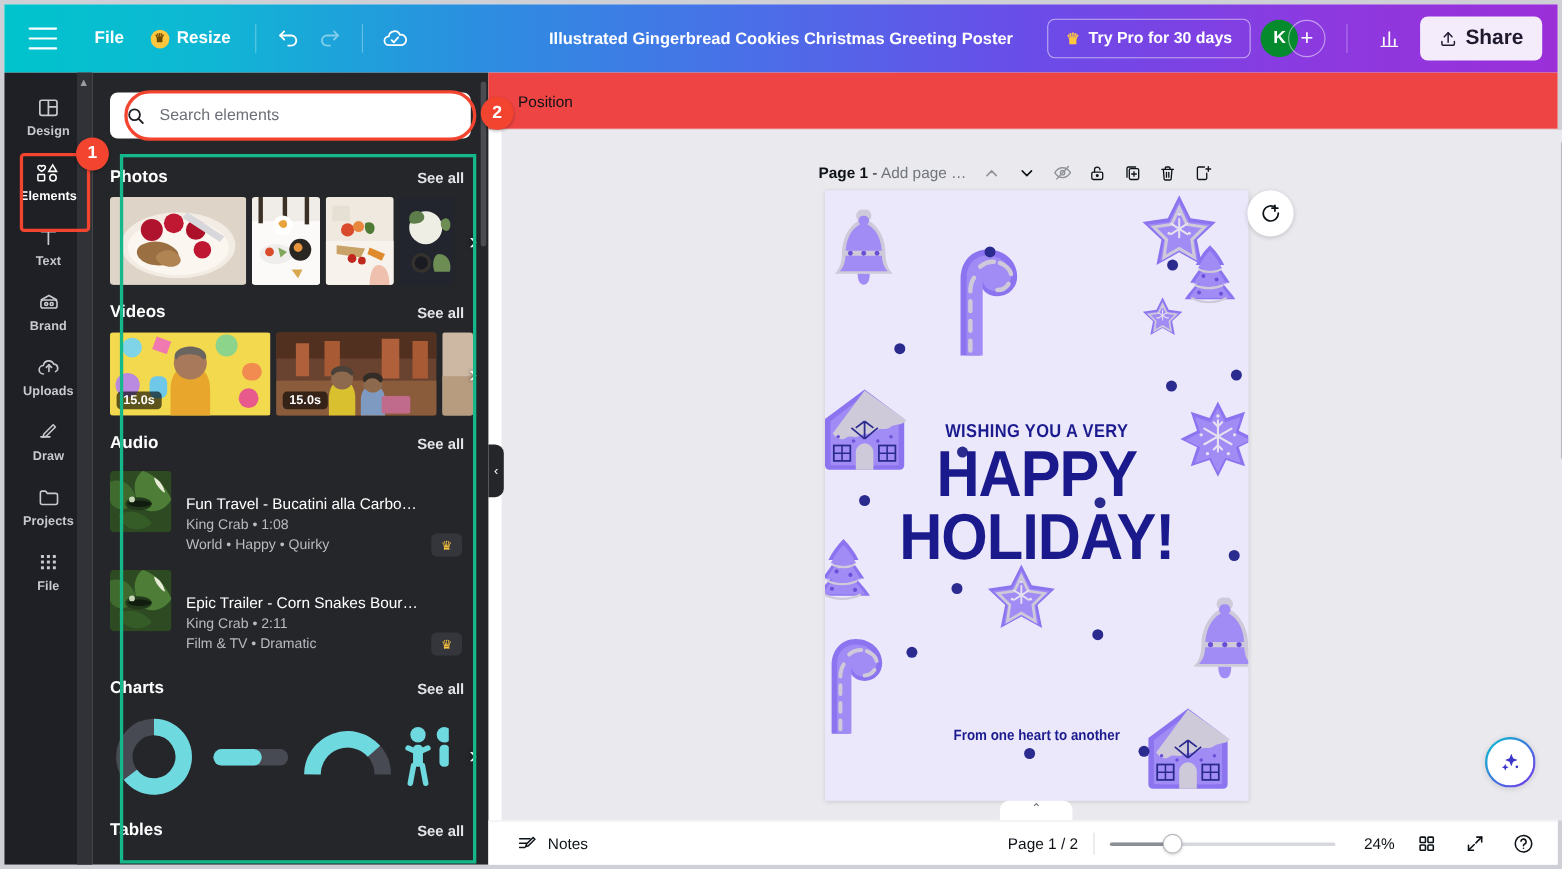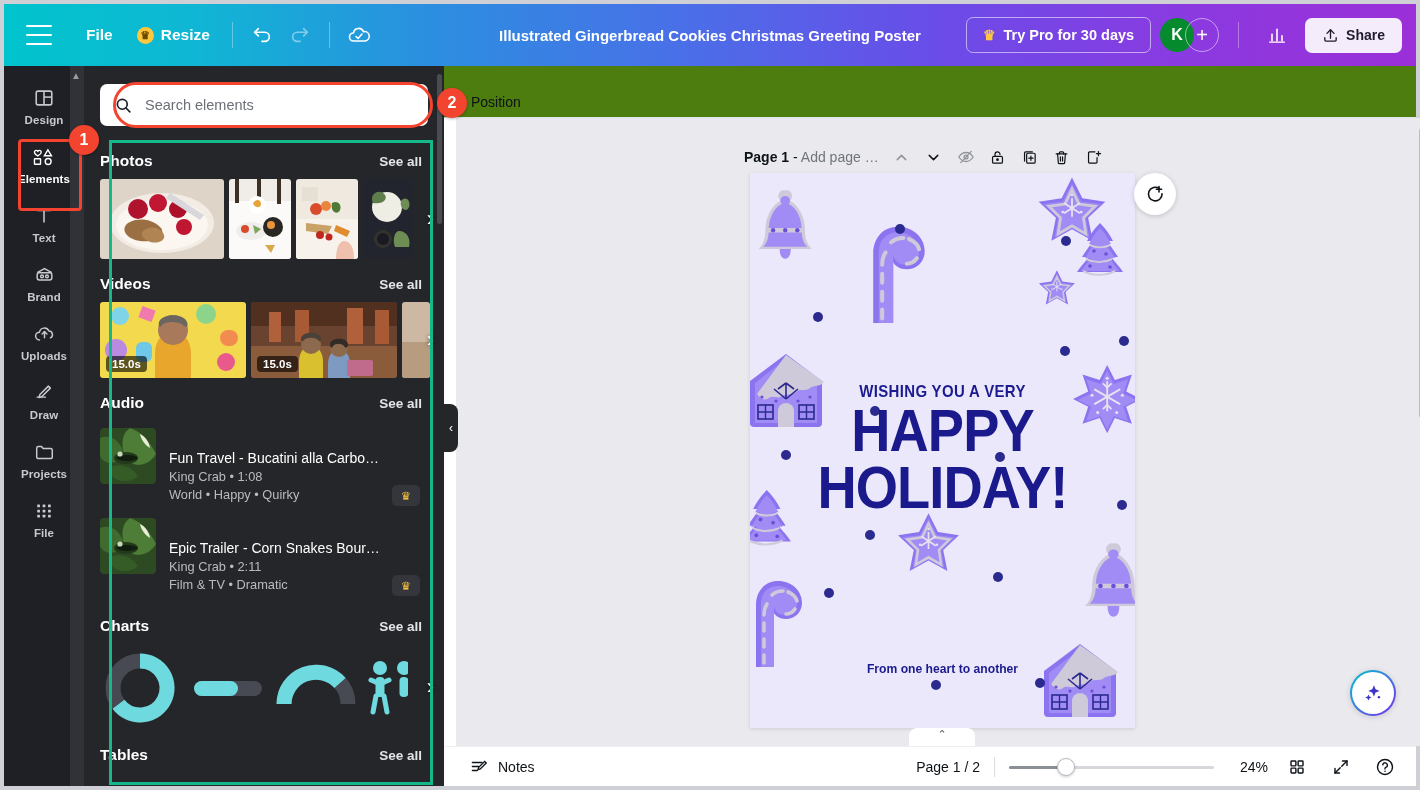--- a/index.html
+++ b/index.html
@@ -64,21 +64,21 @@
     font-size: 16px; font-weight: bold; color: #fff; cursor: pointer;
   }
   .plus-btn {
     width: 34px; height: 34px; border-radius: 50%;
     border: 1px solid rgba(255,255,255,0.5); margin-left: -9px;
     display: flex; align-items: center; justify-content: center;
     font-size: 20px; color: #fff; cursor: pointer;
   }
   .share-btn {
     background: #f4ecfb; color: #1f1a2e; border-radius: 7px; padding: 9px 17px;
-    font-size: 14px; font-weight: bold; display: flex; align-items: center; gap: 7px;
+    font-size: 19px; font-weight: bold; display: flex; align-items: center; gap: 7px;
     cursor: pointer;
   }
 
   
   .rail {
     position: absolute; left: 0; top: 62px; width: 80px; height: 720px;
     background: #1f2025; display: flex; flex-direction: column; align-items: center;
     padding-top: 12px;
   }
   .rail-item {
@@ -187,22 +187,22 @@
     display: flex; align-items: center; justify-content: center; cursor: pointer; z-index: 12;
   }
   .panel-sb {
     position: absolute; right: 2px; top: 8px; width: 5px; height: 150px;
     background: #4a4c52; border-radius: 3px;
   }
 
   
   .toolbar {
     position: absolute; left: 440px; top: 62px; width: 972px; height: 52px;
-    background: #4d7c0f; border-bottom: 1px solid #e3e4e8;
-    display: flex; align-items: flex-end; padding-left: 16px;
+    background: #ef4444; border-bottom: 1px solid #e3e4e8;
+    display: flex; align-items: center; padding-left: 16px;
   }
   .tool-btn {
     font-size: 14px; color: #0e1318; padding: 7px 11px; border-radius: 6px; cursor: pointer;
   }
 
   .canvas-area {
     position: absolute; left: 452px; top: 114px; width: 972px; height: 628px;
     background: #e9e9ee; overflow: hidden;
   }
   .page-head {

